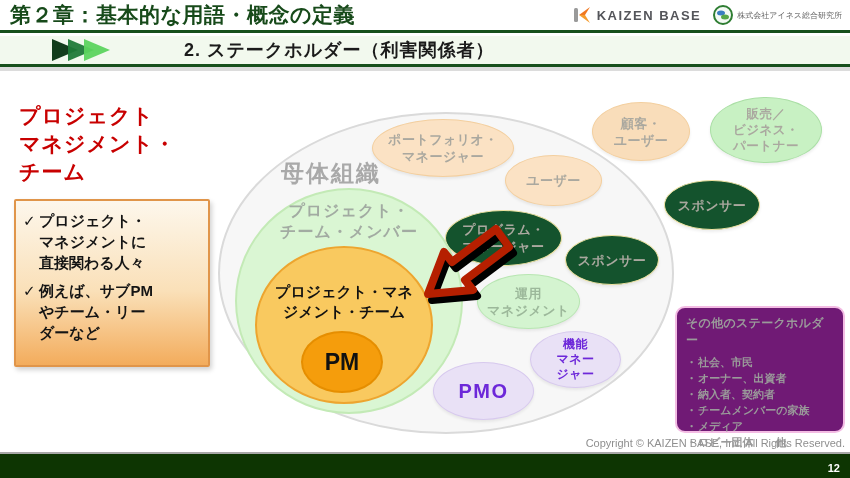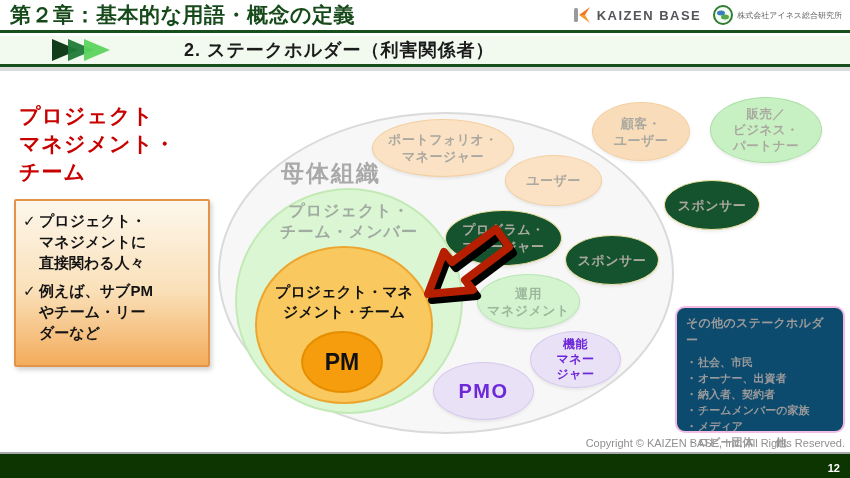--- a/index.html
+++ b/index.html
@@ -64,21 +64,21 @@
   .b-program{left:445px;top:210px;width:117px;height:56px;}
   .b-sponsor-inner{left:565px;top:235px;width:94px;height:50px;}
   .b-operations{left:477px;top:274px;width:103px;height:55px;}
   .b-functional{left:530px;top:331px;width:91px;height:57px;font-size:12px;line-height:15px;}
   .b-pmo{left:433px;top:362px;width:101px;height:58px;font-size:20px;letter-spacing:1.5px;}
 
   .red-arrow{position:absolute;left:398px;top:192px;z-index:10;}
 
   
   .stakeholder-box{position:absolute;left:675px;top:306px;width:170px;height:127px;box-sizing:border-box;
-                   background:#0c4a6e;border:2px solid #f3bbe3;border-radius:10px;padding:7px 9px;z-index:6;}
+                   background:#701a75;border:2px solid #f3bbe3;border-radius:10px;padding:7px 9px;z-index:6;}
   .sb-title{font-size:12px;font-weight:bold;color:#9a9a9a;margin-bottom:5px;letter-spacing:0.3px;}
   .sb-item{display:flex;font-size:11px;font-weight:bold;color:#9a9a9a;line-height:16px;}
   .sb-bullet{flex:0 0 12px;}
 
   
   .copyright{position:absolute;right:5px;top:437px;font-size:11px;color:#8f8f8f;}
   .footer{position:absolute;left:0;top:452px;width:850px;height:26px;background:#0d3502;
           border-top:2px solid #a8a8a8;box-sizing:content-box;z-index:20;}
   .page-number{position:absolute;right:10px;top:8px;font-size:11px;font-weight:bold;color:#fff;}
 </style>

